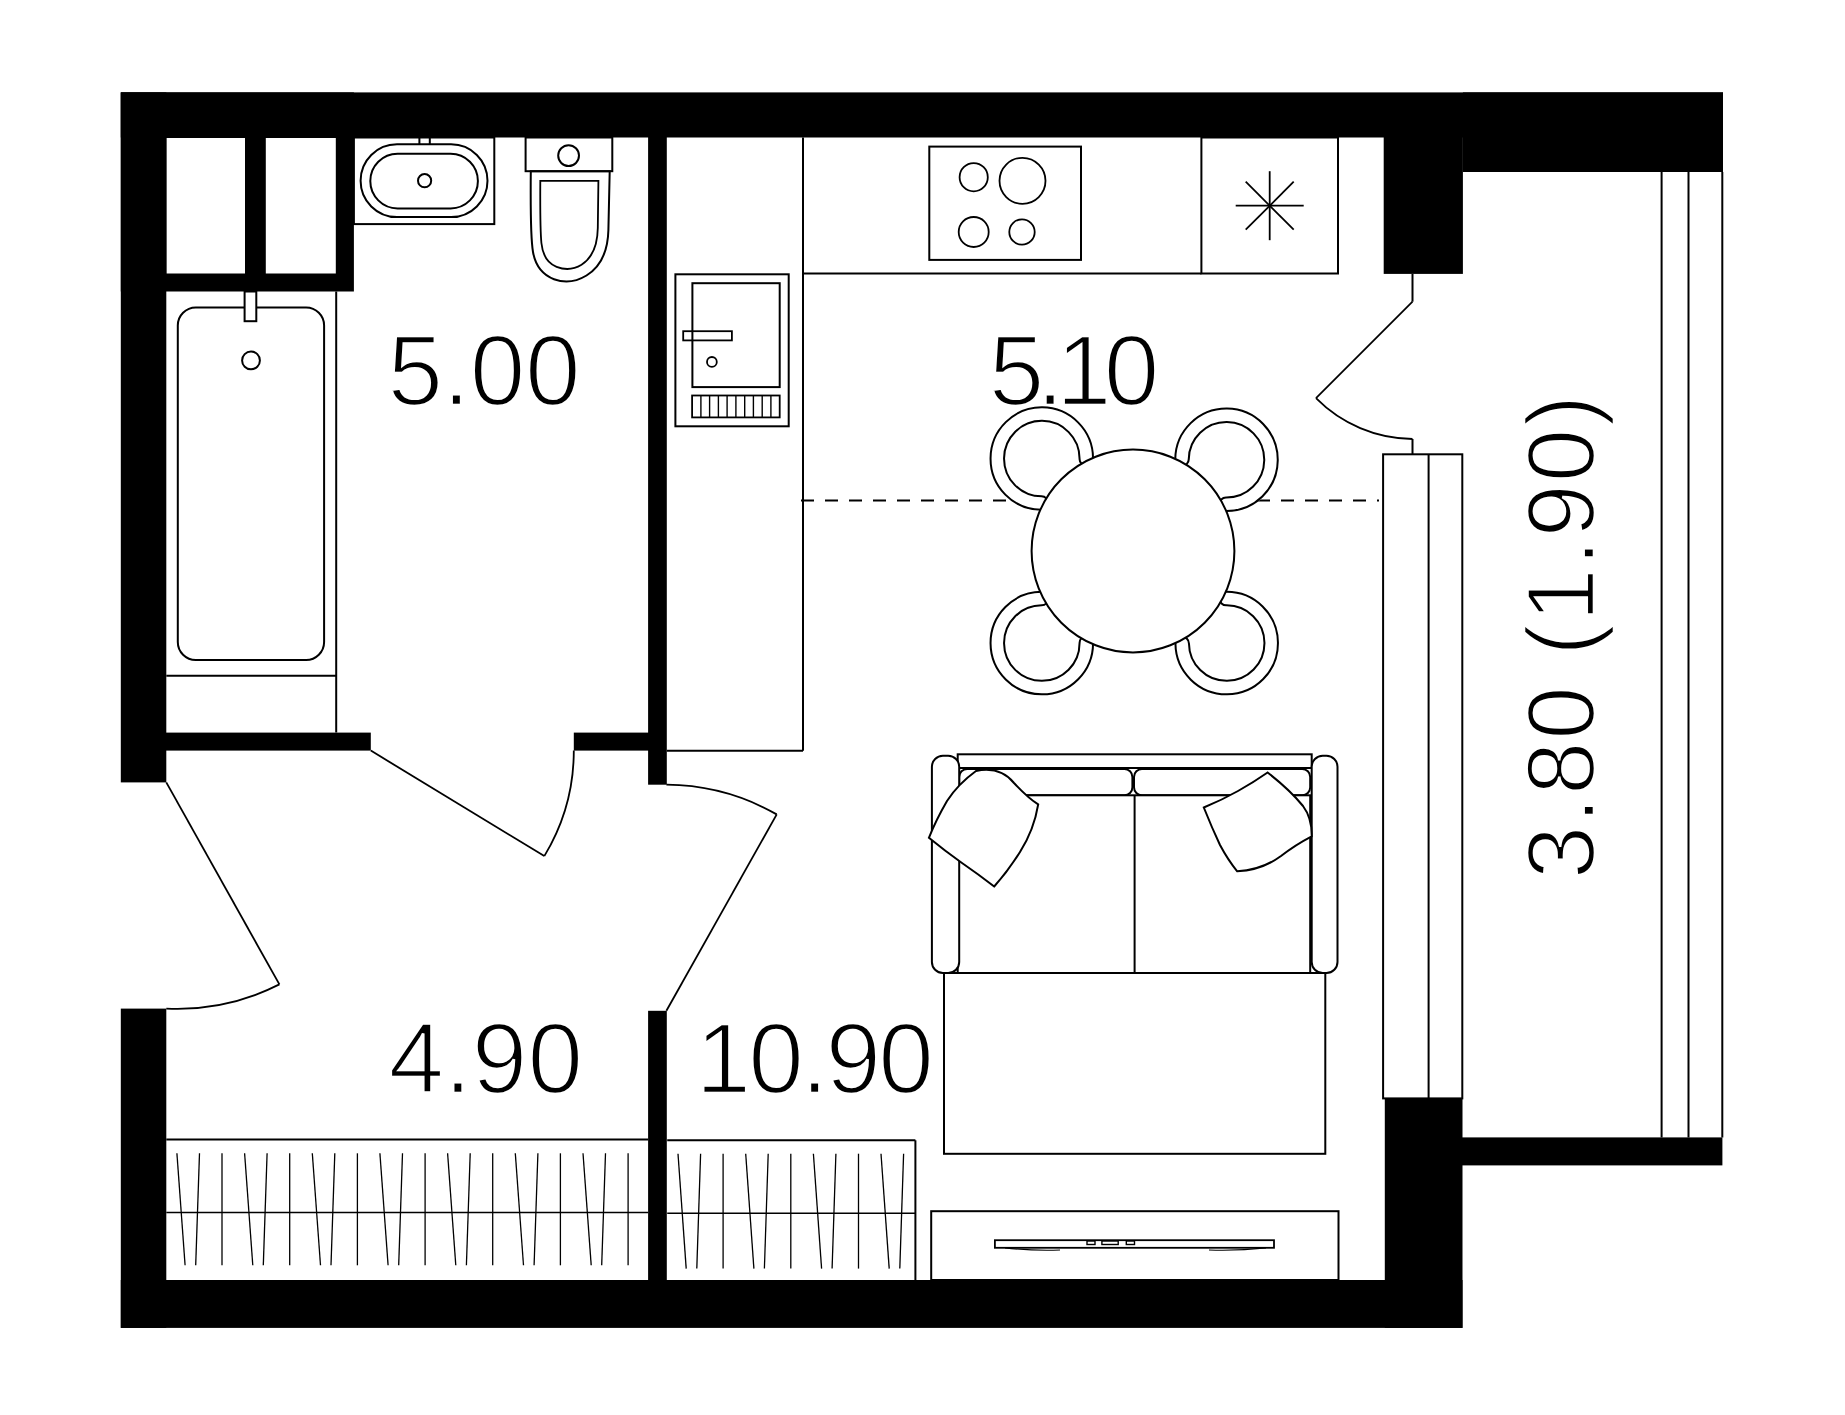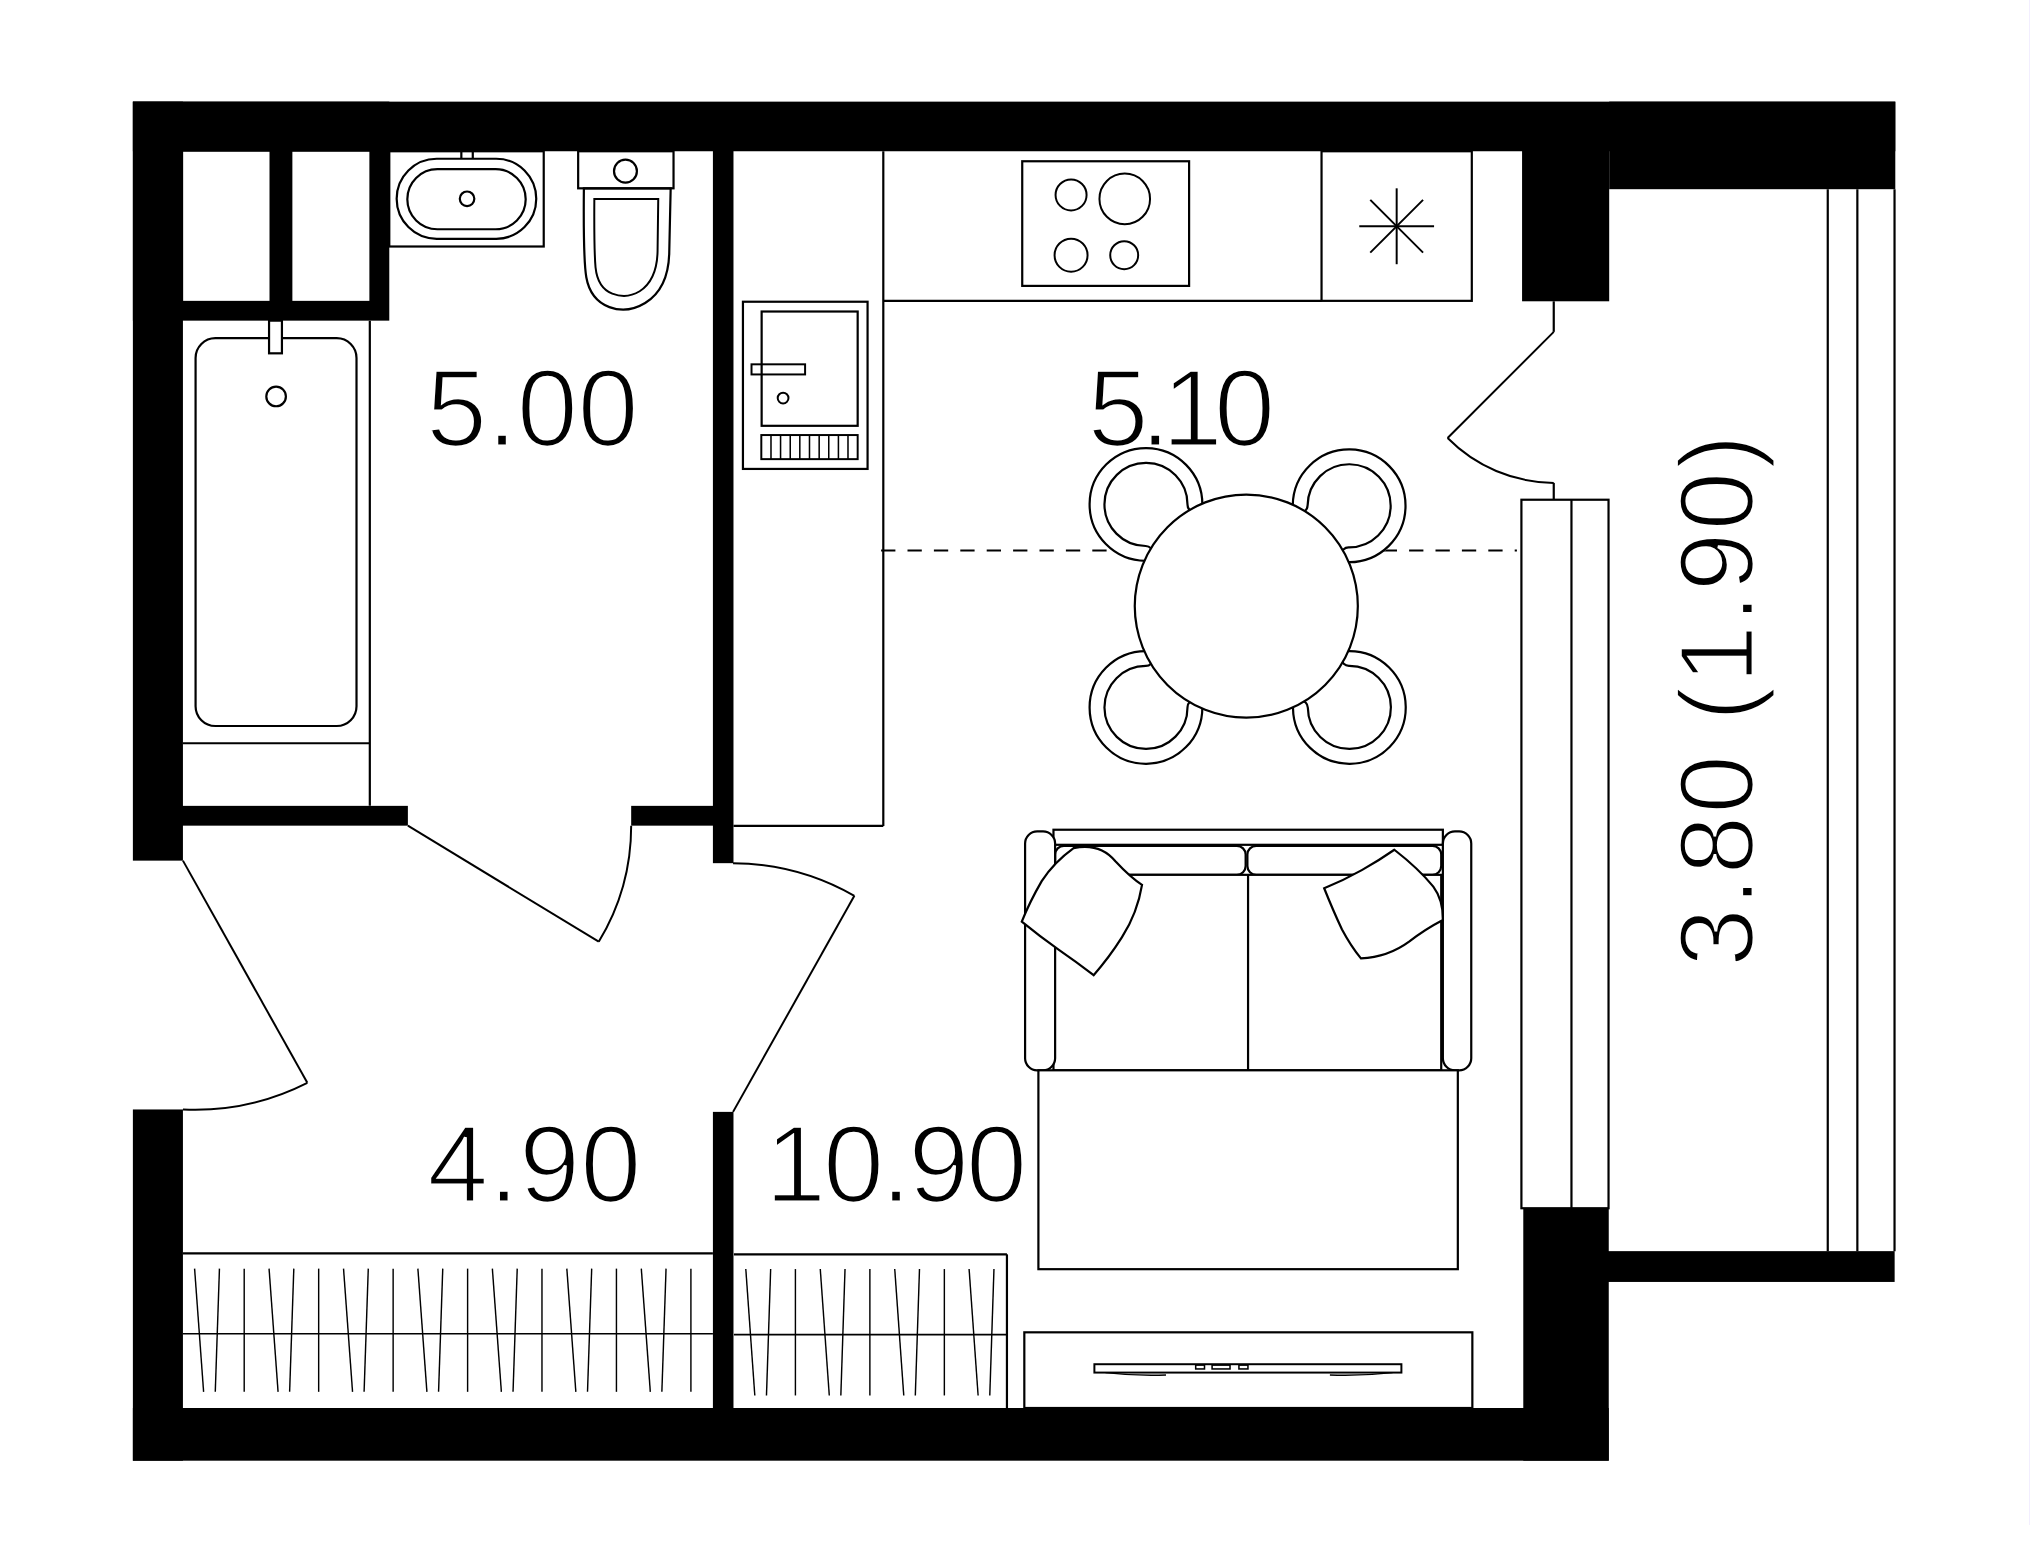--- a/index.html
+++ b/index.html
@@ -1,19 +1,19 @@
 <!DOCTYPE html>
 <html><head>
 <meta charset="utf-8">
 <style>
 html,body{margin:0;padding:0;background:#fff;}
 </style>
 </head>
 <body>
-<div style="position:relative;width:1845px;height:1415px;background:#c4b5fd;text-decoration:underline;">
+<div style="position:relative;width:1845px;height:1415px;background:#0369a1;text-decoration:underline;">
 <svg width="1845" height="1415" viewBox="0 0 1845 1415">
 <rect width="1845" height="1415" fill="#fff"></rect>
 
 <rect x="120.8" y="92.4" width="1602.2" height="45.1" fill="#000"></rect>
 
 <rect x="1462.9" y="92.4" width="260.1" height="79.6" fill="#000"></rect>
 
 <rect x="1383.7" y="135" width="79.2" height="138.9" fill="#000"></rect>
 
 <rect x="120.8" y="92.4" width="233.1" height="199.1" fill="#000"></rect>

